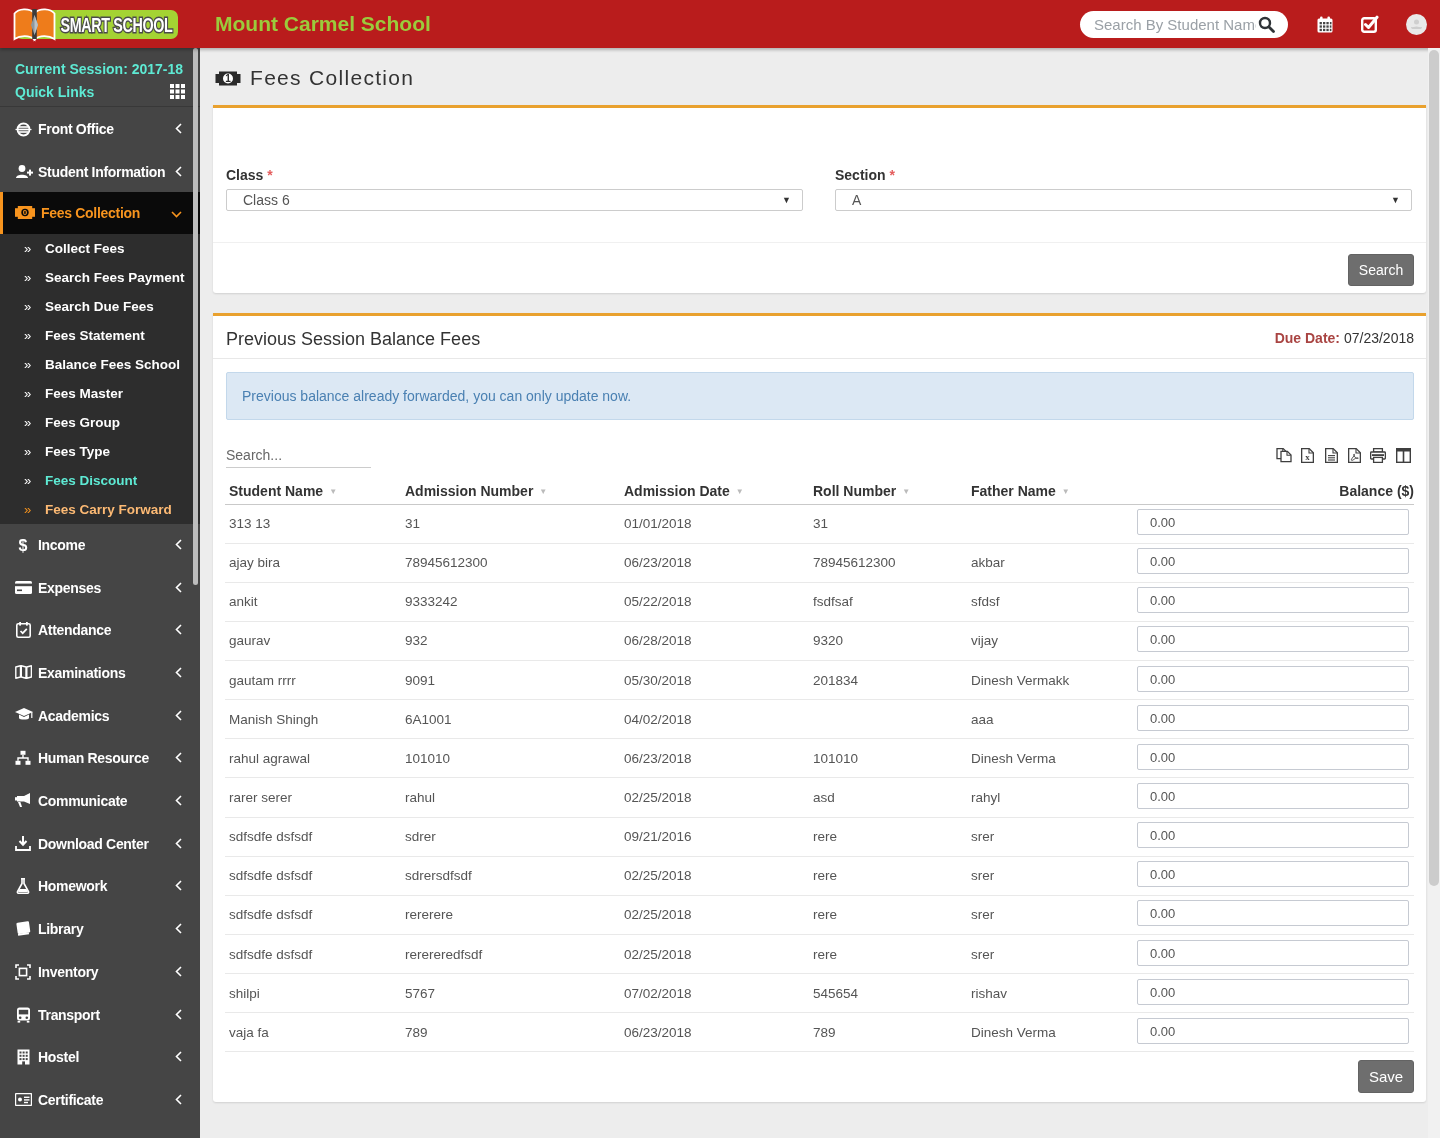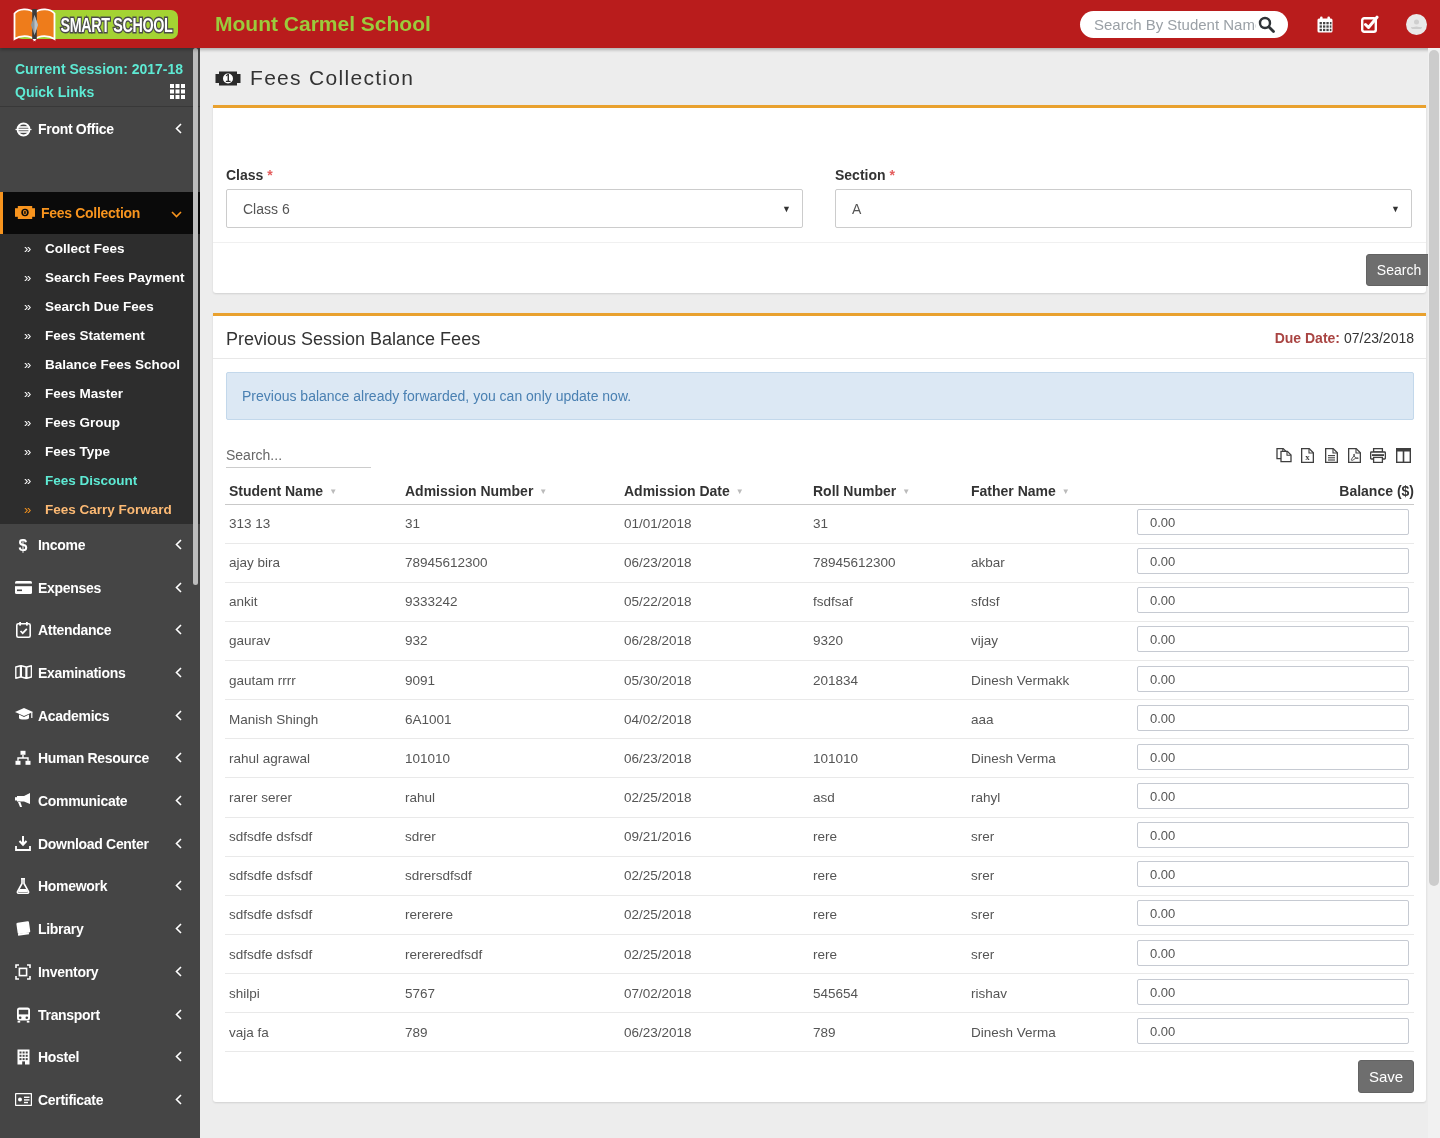--- a/index.html
+++ b/index.html
@@ -37,21 +37,21 @@
 .card { position:absolute; left:213px; width:1213px; background:#fff; border-top:3px solid #e9a12e;
   border-radius:0 0 3px 3px; box-shadow:0 1px 2px rgba(0,0,0,.12); }
 #card1 { top:105px; height:188px; }
 #card2 { top:313px; height:789px; }
 .cardhead { position:absolute; left:0; top:0; width:100%; border-bottom:1px solid #e8e8e8; }
 .btn { position:absolute; background:#6e6e6e; color:#fff; font-size:14px; text-align:center;
   border-radius:3px; border:1px solid #636363; }
 
 label.flabel { font-size:14px; color:#333; font-weight:bold; }
 .red { color:#e45d5d; }
-.sel { position:absolute; height:39px; border:1px solid #ccc; border-radius:2px; background:#fff; }
+.sel { position:absolute; height:22px; border:1px solid #ccc; border-radius:2px; background:#fff; }
 .sel .st { position:absolute; left:16px; top:50%; transform:translateY(-50%); font-size:14px; color:#555; }
 .sel .sa { position:absolute; right:11px; top:50%; transform:translateY(-50%); font-size:9px; color:#333; }
 
 
 #alert { position:absolute; left:13px; top:56px; width:1188px; height:48px; background:#dce8f4;
   border:1px solid #c3d8eb; border-radius:2px; }
 #alert span { position:absolute; left:15px; top:50%; transform:translateY(-50%); font-size:14px; color:#4a80b2; }
 
 
 #tbl { position:absolute; left:12px; top:162px; width:1189px; border-collapse:collapse; table-layout:fixed; }
@@ -152,20 +152,34 @@
         <line x1="3" y1="8.5" x2="14" y2="8.5" stroke="#fff" stroke-width="1.6"></line>
         <line x1="3.5" y1="11" x2="13.5" y2="11" stroke="#fff" stroke-width="1.6"></line>
         <line x1="0.5" y1="8.5" x2="16.5" y2="8.5" stroke="#fff" stroke-width="1.2"></line>
       </svg>
     </span>
     <span class="mi-tx">Front Office</span>
     <span class="mi-ch"><svg width="7" height="11" viewBox="0 0 7 11">
           <path d="M6 1 L1.5 5.5 L6 10" fill="none" stroke="#fff" stroke-width="1.6"></path>
         </svg></span>
   </div>
+  <div class="menuitem" style="top:102px;">
+    <span class="mi-ic">
+      <svg width="18" height="16" viewBox="0 0 18 16">
+        <circle cx="7" cy="4.5" r="3.4" fill="#fff"></circle>
+        <path d="M1 14 C1 9.5, 13 9.5, 13 14 Z" fill="#fff"></path>
+        <rect x="12" y="7.6" width="6" height="2" fill="#fff"></rect>
+        <rect x="14" y="5.6" width="2" height="6" fill="#fff"></rect>
+      </svg>
+    </span>
+    <span class="mi-tx">Student Information</span>
+    <span class="mi-ch"><svg width="7" height="11" viewBox="0 0 7 11">
+          <path d="M6 1 L1.5 5.5 L6 10" fill="none" stroke="#fff" stroke-width="1.6"></path>
+        </svg></span>
+  </div>
   <div class="menuitem" style="top:143.5px; height:42px; background:#0a0a0a; border-left:3px solid #f7941e;">
     <span class="mi-ic" style="left:12px;">
       <svg width="20" height="13" viewBox="0 0 20 13">
         <rect x="0" y="0" width="20" height="13" rx="1" fill="#f7941e"></rect>
         <g fill="#0a0a0a">
             <rect x="0" y="0" width="2.8" height="2.2"></rect>
             <rect x="17.2" y="0" width="2.8" height="2.2"></rect>
         <rect x="0" y="10.8" width="2.8" height="2.2"></rect>
             <rect x="17.2" y="10.8" width="2.8" height="2.2"></rect>
           </g>
@@ -408,21 +422,21 @@
   <span class="abs" style="left:622px; top:58px;"><label class="flabel">Section <span class="red">*</span></label></span>
   <div class="sel" style="left:13px; top:81px; width:577px;">
       <span class="st">Class 6</span>
       <span class="sa">▼</span>
     </div>
   <div class="sel" style="left:622px; top:81px; width:577px;">
       <span class="st">A</span>
       <span class="sa">▼</span>
     </div>
   <div class="abs" style="left:0; top:134px; width:1213px; height:1px; background:#f0f0f0;"></div>
-  <div class="btn" style="left:1135px; top:146px; width:66px; height:32px; line-height:30px;margin-left:18px;">Search</div>
+  <div class="btn" style="left:1135px; top:146px; width:66px; height:32px; line-height:30px;">Search</div>
 </div>
 
 <div class="card" id="card2">
   <div class="cardhead" style="height:43px;">
     <span class="abs" style="left:13px; top:13px; font-size:18px; color:#333;">Previous Session Balance Fees</span>
     <span class="abs" style="right:12px; top:14px; font-size:14px; color:#333;"><b style="color:#a94442;">Due Date:</b> 07/23/2018</span>
   </div>
   <div id="alert">
       <span>Previous balance already forwarded, you can only update now.</span>
     </div>

